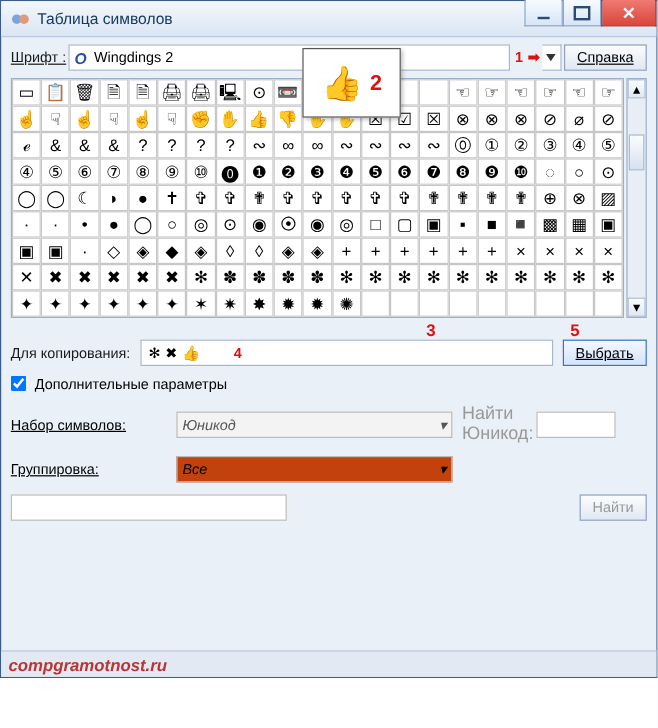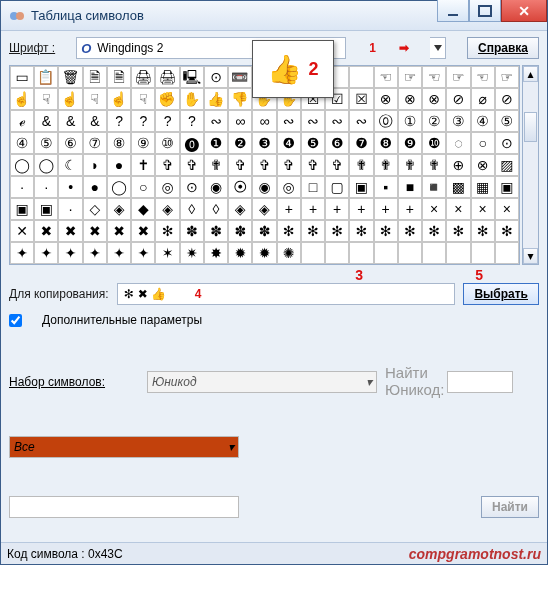--- a/index.html
+++ b/index.html
@@ -7,47 +7,47 @@
   .window { width:548px; height:565px; border:1px solid #3b5d8a; background:#eaf0f7; display:flex; flex-direction:column; }
   .titlebar { height:30px; background:linear-gradient(#f3f7fc,#dbe6f4); display:flex; align-items:center; padding:0 0 0 8px; border-bottom:1px solid #b7c8de; }
   .titlebar .icon { width:16px; height:16px; margin-right:6px; }
   .titlebar .title { flex:1; color:#163a63; font-size:13px; }
   .winbtns { display:flex; height:100%; }
   .winbtn { width:32px; height:22px; margin-top:-1px; border:1px solid #8aa7cc; border-top:none; background:linear-gradient(#f7fbff,#d7e5f5); display:flex; align-items:center; justify-content:center; color:#2b4a74; font-weight:bold; }
   .winbtn.min::after{content:""; display:block; width:10px; height:2px; background:#2b4a74; margin-top:8px;}
   .winbtn.max::after{content:""; display:block; width:10px; height:8px; border:2px solid #2b4a74; }
   .winbtn.close { width:46px; background:linear-gradient(#f07a72,#d9463c); color:#fff; border-color:#9b2d26; font-size:14px;}
   .content { flex:1; padding:6px 8px 4px 8px; display:flex; flex-direction:column; }
-  .row { display:flex; align-items:center; margin-bottom:6px; gap:21px; }
+  .row { display:flex; align-items:center; margin-bottom:6px; gap:2px; }
   .label { color:#1a1a1a; }
   .underline { text-decoration:underline; }
   .font-combo { flex:1; height:22px; border:1px solid #a8b7cc; background:#fff; display:flex; align-items:center; padding:0 4px; }
   .font-combo .fo { font-style:italic; color:#2a4fa8; margin-right:6px; font-weight:bold; font-size:13px;}
   .ann1{ color:#d11; font-weight:bold; padding:0 2px;}
   .arrow1{ color:#d11; font-weight:bold;}
   .dd { width:16px; height:22px; border:1px solid #a8b7cc; border-left:none; display:flex; align-items:center; justify-content:center; background:#fff;}
   .dd svg{width:8px;height:6px;}
-  .btn { height:22px; padding:0 10px; border:1px solid #8fa3bf; background:linear-gradient(#fbfcfe,#e1e8f2); display:flex; align-items:center;font-weight:bold; }
+  .btn { height:22px; padding:0 10px; border:1px solid #8fa3bf; background:linear-gradient(#fbfcfe,#e1e8f2); display:flex; align-items:center; }
   .gridwrap { display:flex; gap:2px; }
   .grid { flex:1; border:1px solid #9bb0cc; background:#fff; display:grid; grid-template-columns:repeat(21,1fr); grid-auto-rows:22px; position:relative; }
   .cell { border:1px solid #c7c7c7; display:flex; align-items:center; justify-content:center; font-size:14px; line-height:1; background:#fff; overflow:hidden;}
   .vscroll { width:17px; border:1px solid #9bb0cc; background:#e9eef6; display:flex; flex-direction:column; }
   .vscroll .sb { height:16px; border:1px solid #b1c1d8; background:linear-gradient(#fbfcfe,#e1e8f2); display:flex; align-items:center; justify-content:center;}
   .vscroll .track{ flex:1; position:relative;}
   .vscroll .thumb{ position:absolute; left:1px; right:1px; top:30px; height:30px; background:linear-gradient(#fbfcfe,#d7e1ef); border:1px solid #a9bbd3;}
   .popup { position:absolute; left:242px; top:-26px; width:82px; height:58px; background:#fff; border:1px solid #555; display:flex; align-items:center; justify-content:center; gap:6px; z-index:10; box-shadow:2px 2px 4px rgba(0,0,0,.3);}
   .popup .thumb-icon{ font-size:28px;}
   .popup .num{ color:#d11; font-weight:bold; font-size:18px;}
   .copyrow{ display:flex; align-items:center; gap:8px; margin-top:18px;}
   .copyfield{ flex:1; height:22px; border:1px solid #a8b7cc; background:#fff; display:flex; align-items:center; padding:0 6px; gap:4px; position:relative;}
   .btn.primary{ border:1px solid #3a72c8; background:linear-gradient(#f2f7ff,#d4e4fb);}
   .ann{ color:#d11; font-weight:bold; position:absolute; font-size:14px;}
-  .check{ display:flex; align-items:flex-end; gap:20px; margin:8px 0 10px 0;}
+  .check{ display:flex; align-items:flex-start; gap:7px; margin:8px 0 10px 0;}
   .check input{margin:0;}
-  .formrow{ display:flex; align-items:center; gap:8px; margin-bottom:10px;margin-top:28px;}
+  .formrow{ display:flex; align-items:center; gap:8px; margin-bottom:10px;}
   .formrow .lbl{ width:130px;}
   .combo{ width:230px; height:22px; border:1px solid #bbb; background:#f3f3f3; display:flex; align-items:center; justify-content:space-between; padding:0 4px; color:#555;font-style:italic;}
   .combo.editable{ background:#c2410c; color:#000;}
   .smalllbl{ color:#999; width:54px; font-size:15px; line-height:1.1;}
   .txtin{ width:66px; height:22px; border:1px solid #bbb; background:#fff;}
   .txtin.wide{ width:230px;}
   .btn.disabled{ color:#999;}
   .status{ height:22px; border-top:1px solid #b7c8de; background:#e2e9f3; display:flex; align-items:center; padding:0 6px; justify-content:space-between;}
   .watermark{ color:#b33; font-style:italic; font-weight:bold; font-size:14px;}
   .rel{position:relative;}
@@ -320,34 +320,34 @@
       <span class="lbl underline">Набор символов:</span>
       <div class="combo">
         <span>Юникод</span>
           <span>▾</span>
       </div>
       <span class="smalllbl">Найти Юникод:</span>
       <div class="txtin"></div>
     </div>
 
     <div class="formrow">
+      <span class="lbl underline">Группировка:</span>
       <div class="combo editable">
         <span>Все</span>
           <span>▾</span>
       </div>
     </div>
 
     <div class="formrow">
       <div class="txtin wide"></div>
       <div style="flex:1"></div>
       <div class="btn disabled">
           <span>Найти</span>
         </div>
     </div>
 
     <div style="flex:1"></div>
   </div>
 
   <div class="status">
-    <span>Код символа : 0x43C</span>
     <span class="watermark">compgramotnost.ru</span>
   </div>
 </div>
 
 </body></html>

